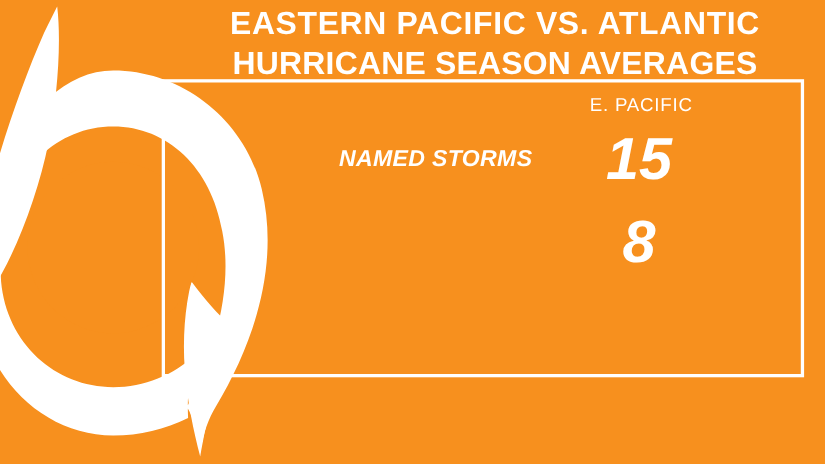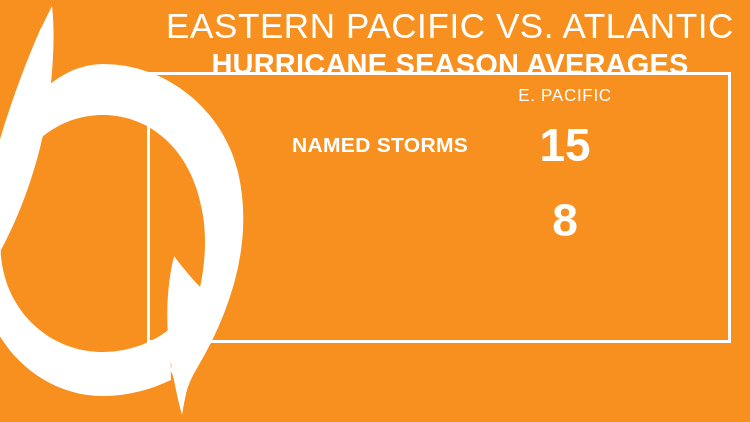--- a/index.html
+++ b/index.html
@@ -42,22 +42,22 @@
   #title-block {
     position: absolute;
     left: 150px;
     top: 8px;
     width: 600px;
     text-align: center;
     color: #FFFFFF;
     line-height: 1.0;
   }
   #title-line1 {
-    font-size: 35px;
-    font-weight: 400;
+    font-size: 29px;
+    font-weight: 700;
     letter-spacing: 0.6px;
     white-space: nowrap;
   }
   #title-line2 {
     font-size: 29px;
     font-weight: 700;
     letter-spacing: 0.2px;
     margin-top: 7px;
     white-space: nowrap;
   }
@@ -66,34 +66,35 @@
   #table {
     position: absolute;
     left: 160px;
     top: 86px;
     width: 560px;
     height: 245px;
   }
   .col-header {
     position: absolute;
     top: 0px;
-    left: 325px;
+    left: 343px;
     width: 160px;
     text-align: center;
     color: #FFFFFF;
     font-size: 17px;
     font-weight: 400;
     letter-spacing: 0.7px;
     white-space: nowrap;
   }
   .row {
     position: absolute;
-    left: 0;
+    left: 16px;
     width: 560px;
     height: 50px;
+    font-style: italic;
   }
   .row-label {
     position: absolute;
     left: 0px;
     top: 0px;
     width: 308px;
     text-align: right;
     color: #FFFFFF;
     font-size: 21px;
     font-weight: 700;
@@ -101,21 +102,21 @@
     line-height: 50px;
     white-space: nowrap;
   }
   .row-value {
     position: absolute;
     left: 325px;
     top: 0px;
     width: 160px;
     text-align: center;
     color: #FFFFFF;
-    font-size: 46px;
+    font-size: 54px;
     font-weight: 700;
     line-height: 50px;
     white-space: nowrap;
   }
 </style>
 </head>
 <body>
 
 <div id="stage">
 

